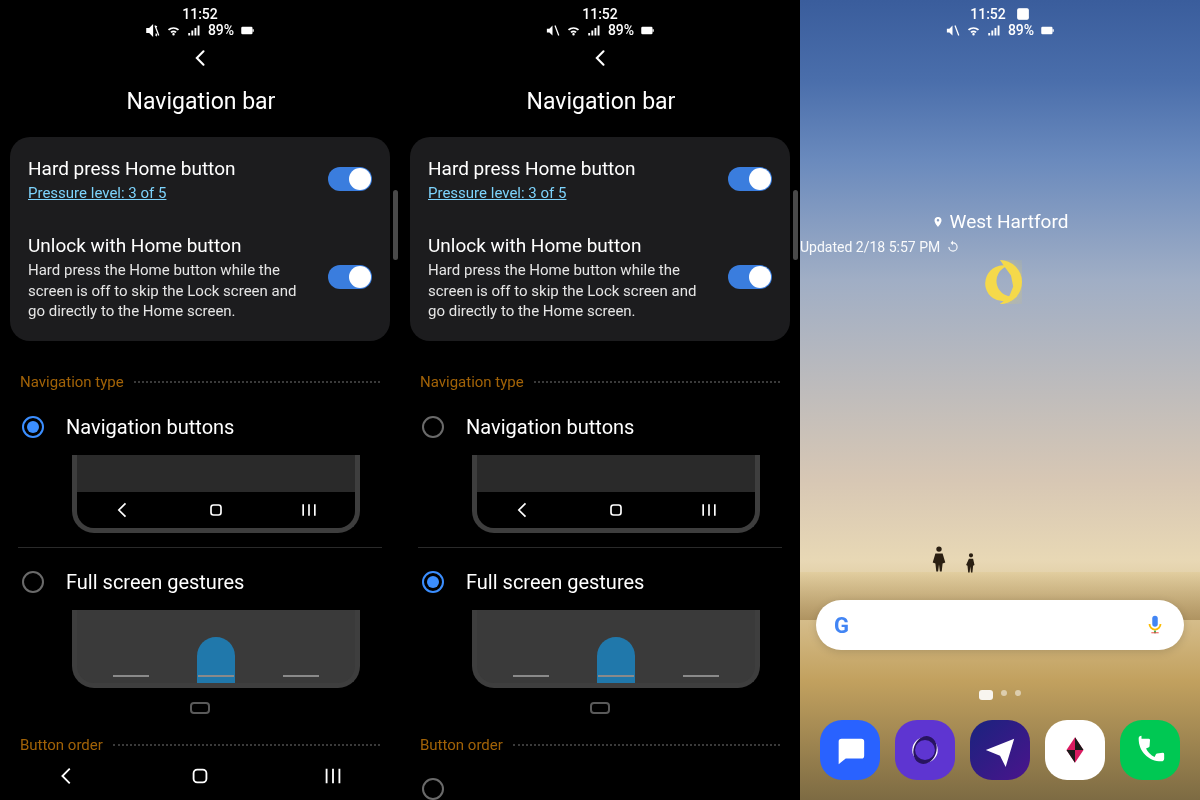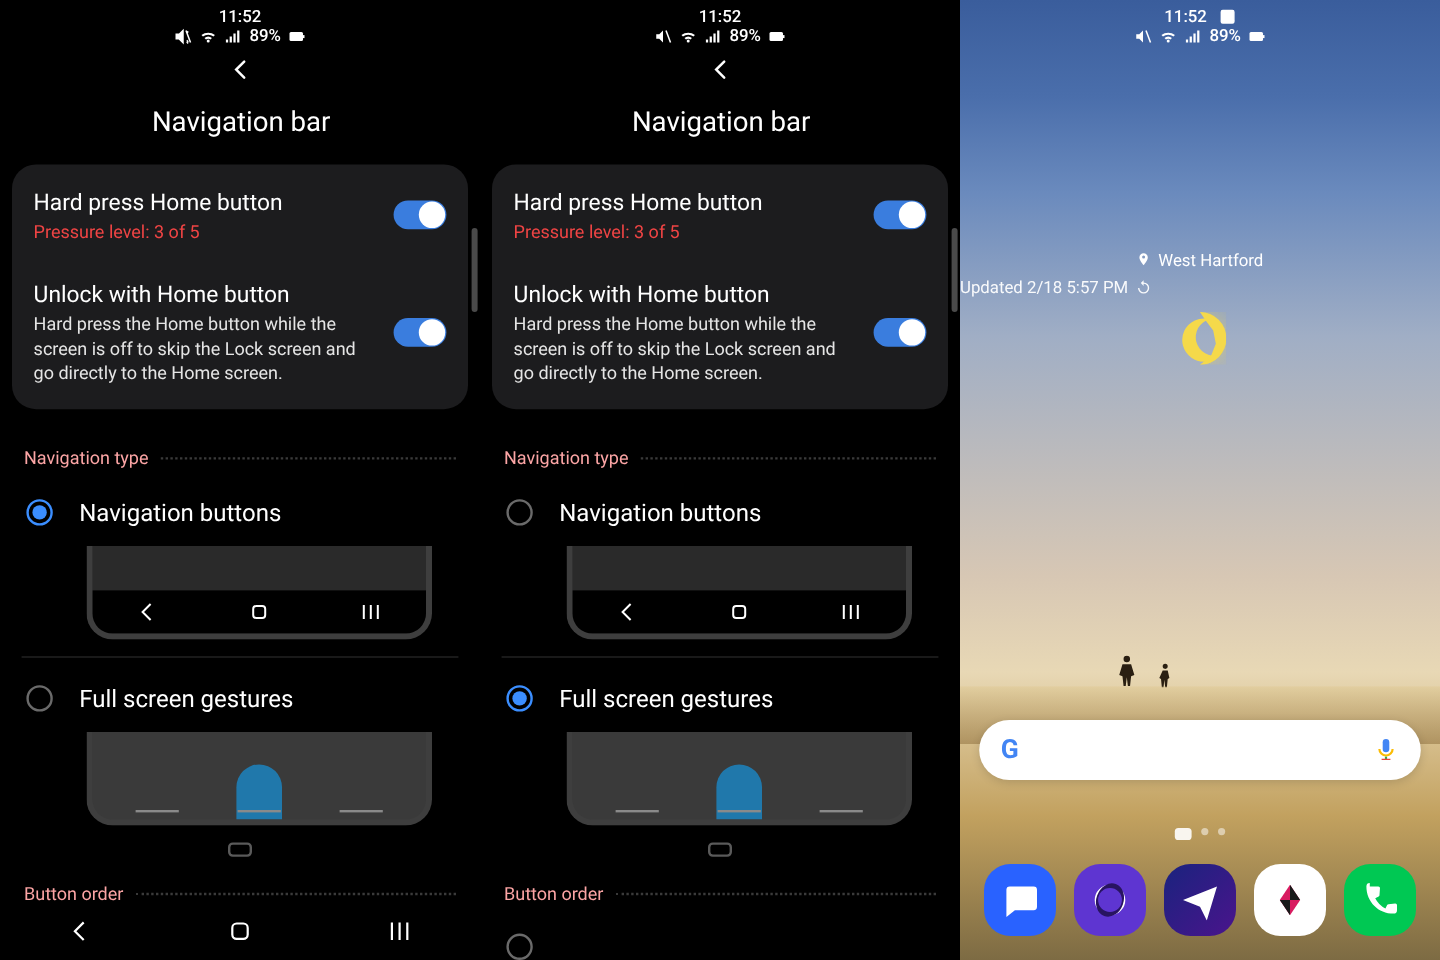--- a/index.html
+++ b/index.html
@@ -60,35 +60,35 @@
     padding: 4px 0;
   }
   .setting {
     display: flex;
     align-items: center;
     padding: 16px 18px;
     gap: 12px;
   }
   .setting-text { flex: 1; }
   .setting-title { font-size: 19px; line-height: 1.3; }
-  .setting-sub-blue { color: #ef4444; font-size: 15px; margin-top: 2px; }
+  .setting-sub-blue { color: #7dd3fc; font-size: 15px; margin-top: 2px; text-decoration: underline; }
   .setting-sub-gray { color: #e5e5e5; font-size: 15px; margin-top: 2px; line-height: 1.35; }
   .toggle {
     width: 44px; height: 24px; background: #3a7dde; border-radius: 12px;
     position: relative; flex-shrink: 0;
   }
   .toggle::after {
     content: ""; position: absolute; width: 22px; height: 22px; background: #fff;
     border-radius: 50%; top: 1px; right: 1px;
   }
 
   .divider-label {
     display: flex; align-items: center; gap: 10px;
     padding: 20px 20px 10px 20px;
-    color: #fca5a5; font-size: 15px;
+    color: #a16207; font-size: 15px;
   }
   .divider-dots { flex: 1; border-top: 2px dotted #3a3a3a; }
 
   .radio-row {
     display: flex; align-items: center; gap: 22px;
     padding: 14px 22px 12px 22px;
     font-size: 20px;
   }
   .radio {
     width: 22px; height: 22px; border: 2px solid #6a6a6a; border-radius: 50%;
@@ -153,21 +153,21 @@
   .moon::before {
     content:""; position:absolute; inset:0; border-radius:50%;
     background:#f5d94a; box-shadow: inset 12px -8px 0 0 #f5d94a, 0 0 18px rgba(245,217,74,0.5);
     clip-path: polygon(50% 0, 100% 0, 100% 100%, 50% 100%, 70% 85%, 80% 60%, 75% 35%, 60% 15%);
   }
   .moon svg { position:absolute; inset:0; }
 
   .wx { position:absolute; top:140px; left:0; right:0; text-align:center; }
   .temp { font-size: 74px; font-weight:300; letter-spacing:-2px; }
   .deg { font-size: 36px; vertical-align: top; position:relative; top:8px; left:4px; }
-  .loc { display:flex; justify-content:center; gap:6px; font-size:14px; margin-top:70px; }
+  .loc { display:flex; justify-content:center; align-items:center; gap:6px; font-size:19px; margin-top:70px; }
   .upd { display:flex; align-items:center; gap:6px; font-size:14px; margin-top:6px; opacity:0.95; }
 
   .searchbar {
     position:absolute; bottom:150px; left:16px; right:16px; height: 50px;
     background:#fff; border-radius: 25px; display:flex; align-items:center;
     padding: 0 18px; box-shadow: 0 2px 8px rgba(0,0,0,0.15);
   }
   .glogo { font-size:22px; font-weight:700; }
   .glogo .b{color:#4285f4}
 

